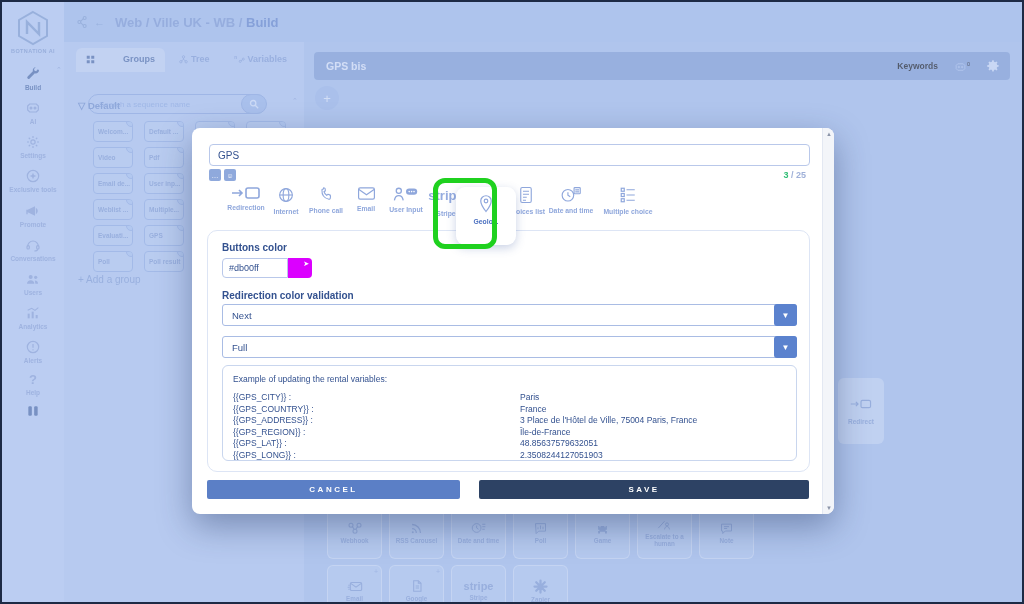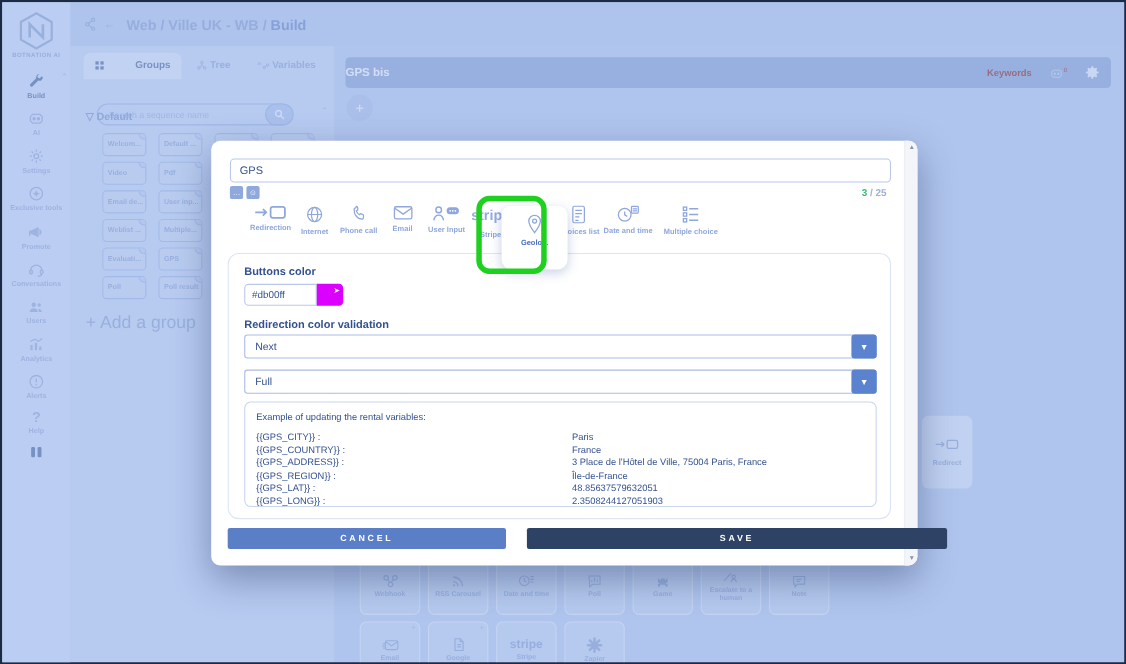--- a/index.html
+++ b/index.html
@@ -36,28 +36,28 @@
   .panel { position:absolute; left:62px; top:40px; width:240px; bottom:0; background:#b7cbf1; }
   .ptabs { display:flex; gap:4px; padding:6px 0 0 12px; }
   .ptab { display:flex; align-items:center; gap:3px; font-size:9px; font-weight:bold; color:#7f9ad2; padding:6px 10px 8px; }
   .ptab.active { background:rgba(255,255,255,0.28); border-radius:6px 6px 0 0; color:#46659f;gap:28px; }
   .searchpill { position:absolute; left:24px; top:52px; width:178px; height:20px; border:1.5px solid #8aa7de; border-radius:11px; display:flex; align-items:center; }
   .searchpill .ph { font-size:8px; color:#8aa7de; margin-left:10px; flex:1; }
   .searchbtn { width:26px; height:20px; background:#9db8ea; border:1.5px solid #8aa7de; border-radius:11px; display:flex; align-items:center; justify-content:center; margin:-1.5px; color:#dce7fb; }
   .grp-hdr { position:absolute; left:14px; top:58px; font-size:9.5px; font-weight:bold; color:#6d8cc9; }
   .blk { position:absolute; width:40px; height:21px; border:1.5px solid #93aee2; border-radius:4px; background:rgba(255,255,255,0.06); font-size:6.5px; font-weight:bold; color:#7e9ad0; display:flex; align-items:center; padding-left:4px; white-space:nowrap; overflow:hidden; }
   .badge { position:absolute; width:10px; height:10px; border-radius:50%; background:#aec6f0; border:1px solid #93aee2; top:-5px; right:-4px; color:#7e9ad0; font-size:5px; display:flex; align-items:center; justify-content:center; }
-  .addgrp { position:absolute; left:14px; top:243px; font-size:16px; color:#7e9ad0; }
+  .addgrp { position:absolute; left:14px; top:232px; font-size:10px; color:#7e9ad0; }
   .panel-caret { position:absolute; left:228px; top:55px; font-size:7px; color:#8aa0d4; }
 
   
   .canvas { position:absolute; left:302px; top:40px; right:0; bottom:0; background:#a9c2ec; }
   .seqbar { position:absolute; left:10px; top:10px; width:696px; height:28px; background:#7f9cd2; border-radius:4px; display:flex; align-items:center; }
-  .seqbar .t { color:#e9effc; font-size:10.5px; font-weight:bold; }
-  .seqbar .right { margin-left:auto; margin-right:10px; display:flex; align-items:center; gap:16px; color:#7f1d1d; }
+  .seqbar .t { color:#e9effc; font-size:10.5px; font-weight:bold; margin-left:12px; }
+  .seqbar .right { margin-left:auto; margin-right:10px; display:flex; align-items:center; gap:16px; color:#000000; }
   .seqbar .kw { font-size:8.5px; font-weight:bold; }
   .seqbar sup { font-size:5.5px; }
   .plus-circle { position:absolute; left:11px; top:44px; width:24px; height:24px; border-radius:50%; background:#9fb8e8; color:#e6eefb; font-size:13px; display:flex; align-items:center; justify-content:center; }
   .pal { position:absolute; width:55px; height:52px; background:rgba(255,255,255,0.14); border:1px solid rgba(255,255,255,0.35); border-radius:6px; display:flex; flex-direction:column; align-items:center; justify-content:center; gap:2px; color:#7e99cf; }
   .pal .lb { font-size:6.3px; font-weight:bold; text-align:center; line-height:1.15; padding:0 2px; }
   .pal .mini-plus { position:absolute; top:2px; right:3px; font-size:7px; color:#8fa9dc; }
   .stripe-word { font-size:11px; font-weight:bold; color:#7e99cf; }
   .redirect-card { position:absolute; width:46px; height:66px; background:rgba(255,255,255,0.35); border-radius:6px; display:flex; flex-direction:column; align-items:center; justify-content:center; gap:8px; color:#7e99cf; }
   .redirect-card .lb { font-size:6.5px; font-weight:bold; }
 
@@ -89,21 +89,21 @@
   .swatch .cur { position:absolute; right:3px; top:2px; color:#fff; font-size:7px; }
   .dd { position:absolute; left:14px; width:575px; height:22px; border:1px solid #a9bce4; border-radius:3px; display:flex; align-items:center; }
   .dd .val { font-size:9.5px; color:#33518f; margin-left:9px; flex:1; }
   .dd .caret { width:23px; height:22px; margin:-1px; background:#5b82ce; border-radius:3px; color:#fff; font-size:8px; display:flex; align-items:center; justify-content:center; }
   .exbox { position:absolute; left:14px; top:134px; width:575px; height:96px; border:1px solid #c9d6ee; border-radius:6px; padding:8px 10px; }
   .exbox .title { font-size:8.5px; color:#33518f; }
   .exrow { display:flex; font-size:8.5px; color:#33518f; line-height:11.5px; }
   .exrow .n { width:287px; }
   .exrows { margin-top:8px; }
   .btnrow-cancel { position:absolute; left:15px; top:352px; width:253px; height:19px; background:#5b7fc6; border-radius:2px; color:#fff; font-size:8px; font-weight:bold; letter-spacing:2.5px; display:flex; align-items:center; justify-content:center; }
-  .btnrow-save { position:absolute; left:287px; top:352px; width:382px; height:19px; background:#2d4264; border-radius:2px; color:#fff; font-size:8px; font-weight:bold; letter-spacing:2.5px; display:flex; align-items:center; justify-content:center; }
+  .btnrow-save { position:absolute; left:287px; top:352px; width:330px; height:19px; background:#2d4264; border-radius:2px; color:#fff; font-size:8px; font-weight:bold; letter-spacing:2.5px; display:flex; align-items:center; justify-content:center; }
 
   svg { overflow:visible; }
 </style>
 </head>
 <body>
 
 <div class="frame">
   <div class="app">
 
     <div class="rail">

